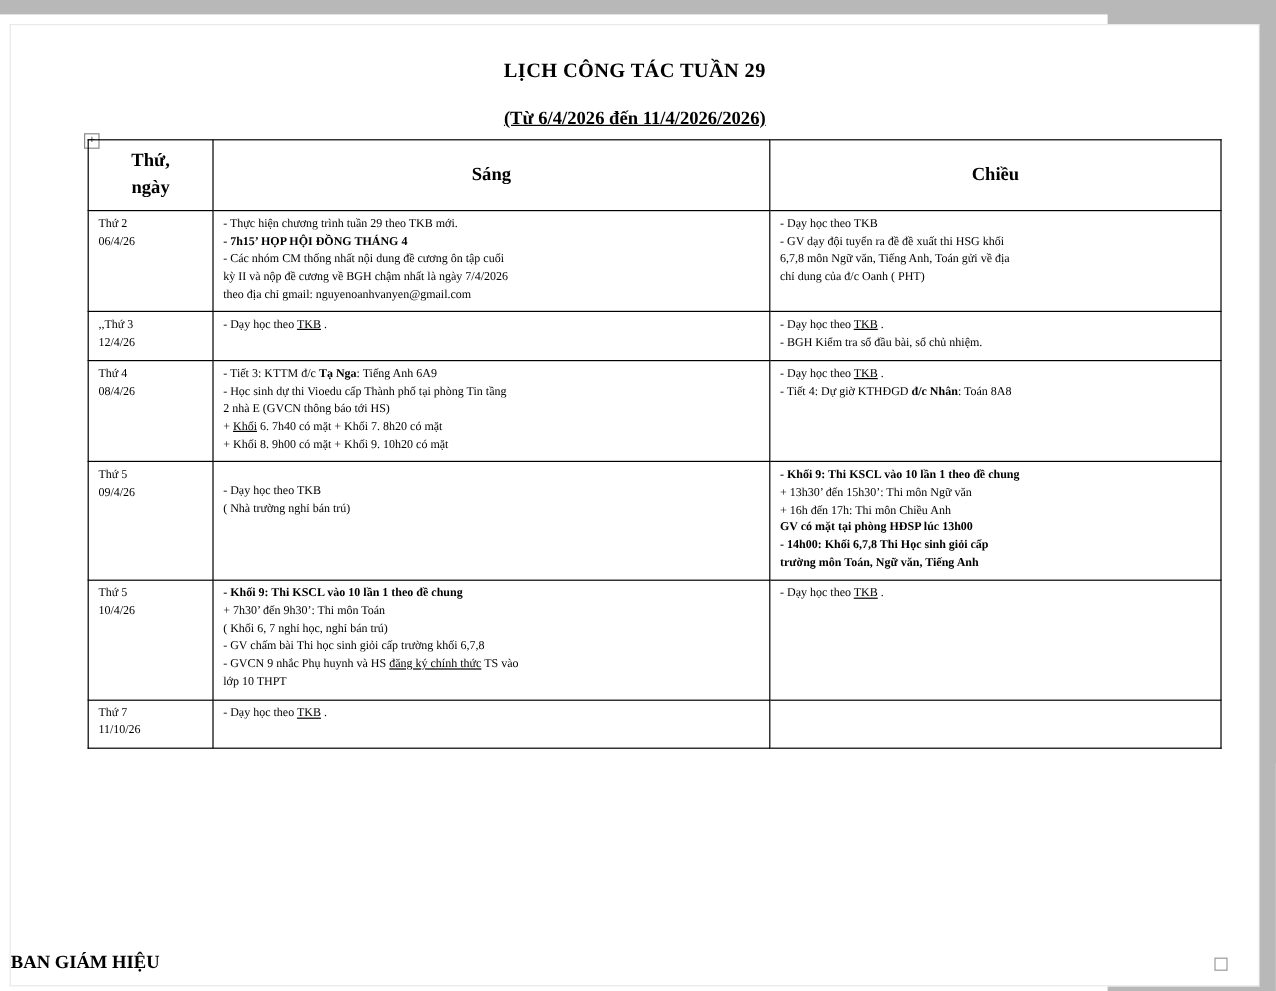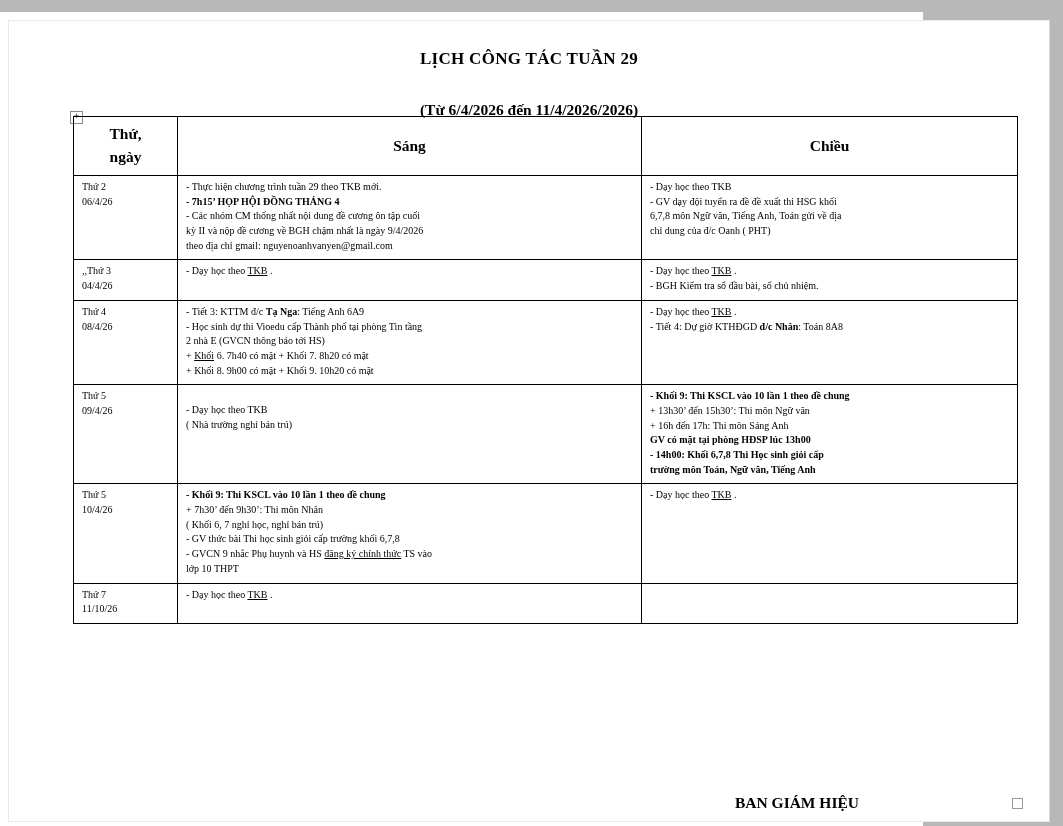--- a/index.html
+++ b/index.html
@@ -34,21 +34,22 @@
     text-align: center;
     font-weight: bold;
     font-size: 17px;
     letter-spacing: 0.3px;
     margin-top: 28px;
   }
   .doc-subtitle {
     text-align: center;
     font-weight: bold;
     font-size: 15.5px;
-    margin-top: 32px;
+    margin-top: 21px;
+    text-decoration: underline;
   }
   
   .tbl-wrap {
     position: absolute;
     left: 64px;
     top: 95px;
     width: 944px;
   }
   table.sched {
     border-collapse: collapse;
@@ -101,21 +102,20 @@
     width: 9px;
     height: 9px;
     border: 1px solid #9a9a9a;
     background: #ffffff;
   }
   .footer-sign {
     position: absolute;
     left: 0;
     top: 773px;
     width: 1008px;
-    text-align: right;
     padding-right: 158px;
     font-weight: bold;
     font-size: 15.5px;
     box-sizing: border-box;
   }
 </style>
 </head>
 <body>
 
 <div class="page">
@@ -147,35 +147,35 @@
 
           <tr>
             <td class="day-cell">
               <p class="line">Thứ 2</p>
               <p class="line">06/4/26</p>
             </td>
             <td>
               <p class="line">-  Thực hiện chương trình tuần 29 theo TKB mới.</p>
               <p class="line b">- 7h15’ HỌP HỘI ĐỒNG THÁNG 4</p>
               <p class="line">- Các nhóm CM thống nhất nội dung đề cương ôn tập cuối</p>
-              <p class="line">kỳ  II và nộp đề cương về BGH chậm nhất là ngày 9/4/2026</p>
+              <p class="line">kỳ  II và nộp đề cương về BGH chậm nhất là ngày 7/4/2026</p>
               <p class="line">theo địa chỉ gmail: nguyenoanhvanyen@gmail.com</p>
             </td>
             <td>
               <p class="line">-  Dạy học theo TKB</p>
               <p class="line">- GV dạy đội tuyển ra đề đề xuất thi HSG khối</p>
               <p class="line">6,7,8 môn Ngữ văn, Tiếng Anh, Toán gửi về địa</p>
               <p class="line">chỉ dung của đ/c Oanh ( PHT)</p>
             </td>
           </tr>
 
           <tr>
             <td class="day-cell">
               <p class="line">,,Thứ 3</p>
-              <p class="line">04/4/26</p>
+              <p class="line">12/4/26</p>
             </td>
             <td>
               <p class="line">-  Dạy học theo <span class="u">TKB</span> .</p>
             </td>
             <td>
               <p class="line">-  Dạy học theo <span class="u">TKB</span> .</p>
               <p class="line">- BGH Kiểm tra sổ đầu bài, sổ chủ nhiệm.</p>
             </td>
           </tr>
 
@@ -202,37 +202,37 @@
               <p class="line">Thứ 5</p>
               <p class="line">09/4/26</p>
             </td>
             <td>
               <p class="line pad-top">-  Dạy học theo TKB</p>
               <p class="line">( Nhà trường nghỉ bán trú)</p>
             </td>
             <td>
               <p class="line b">- Khối 9: Thi KSCL vào 10 lần 1 theo đề chung</p>
               <p class="line">+ 13h30’ đến 15h30’: Thi môn Ngữ văn</p>
-              <p class="line">+ 16h đến 17h: Thi môn Sáng Anh</p>
+              <p class="line">+ 16h đến 17h: Thi môn Chiều Anh</p>
               <p class="line b">GV có mặt tại phòng HĐSP lúc 13h00</p>
               <p class="line b">-  14h00:  Khối 6,7,8 Thi Học sinh giỏi cấp</p>
               <p class="line b">trường môn Toán, Ngữ văn, Tiếng Anh</p>
             </td>
           </tr>
 
           <tr>
             <td class="day-cell">
               <p class="line">Thứ 5</p>
               <p class="line">10/4/26</p>
             </td>
             <td>
               <p class="line b">- Khối 9: Thi KSCL vào 10 lần 1 theo đề chung</p>
-              <p class="line">+ 7h30’ đến 9h30’: Thi môn Nhân</p>
+              <p class="line">+ 7h30’ đến 9h30’: Thi môn Toán</p>
               <p class="line"> ( Khối 6, 7 nghỉ học, nghỉ bán trú)</p>
-              <p class="line">- GV thức bài Thi học sinh giỏi cấp trường khối 6,7,8</p>
+              <p class="line">- GV chấm bài Thi học sinh giỏi cấp trường khối 6,7,8</p>
               <p class="line">- GVCN 9 nhắc Phụ huynh và HS <span class="u">đăng ký chính thức</span> TS vào</p>
               <p class="line">lớp 10 THPT</p>
             </td>
             <td>
               <p class="line">-  Dạy học theo <span class="u">TKB</span> .</p>
             </td>
           </tr>
 
           <tr>
             <td class="day-cell">

